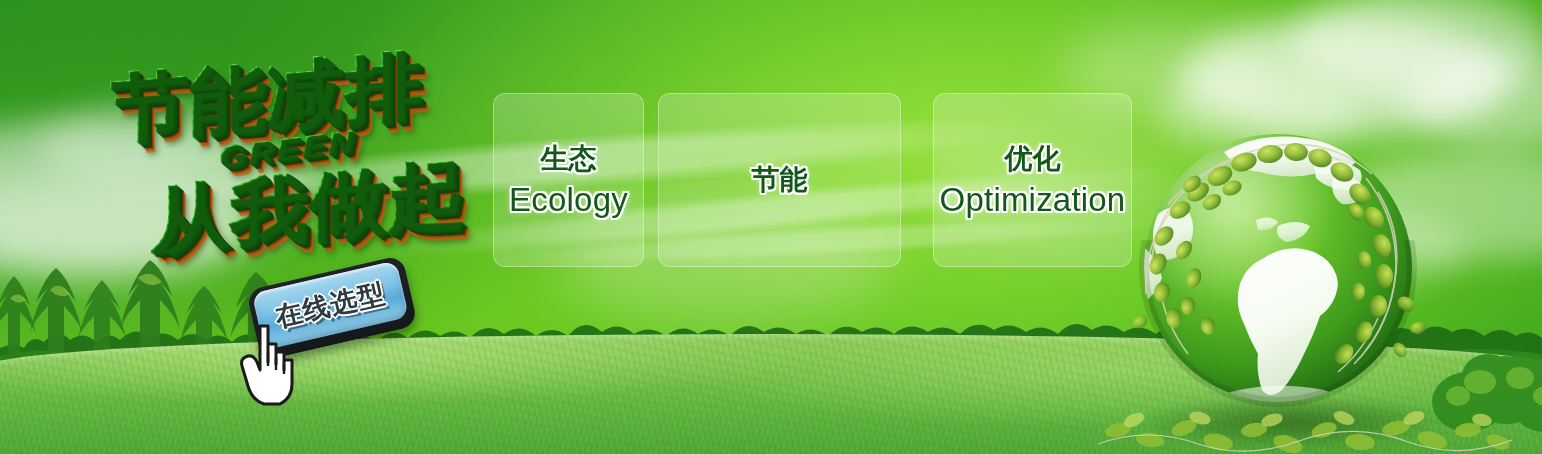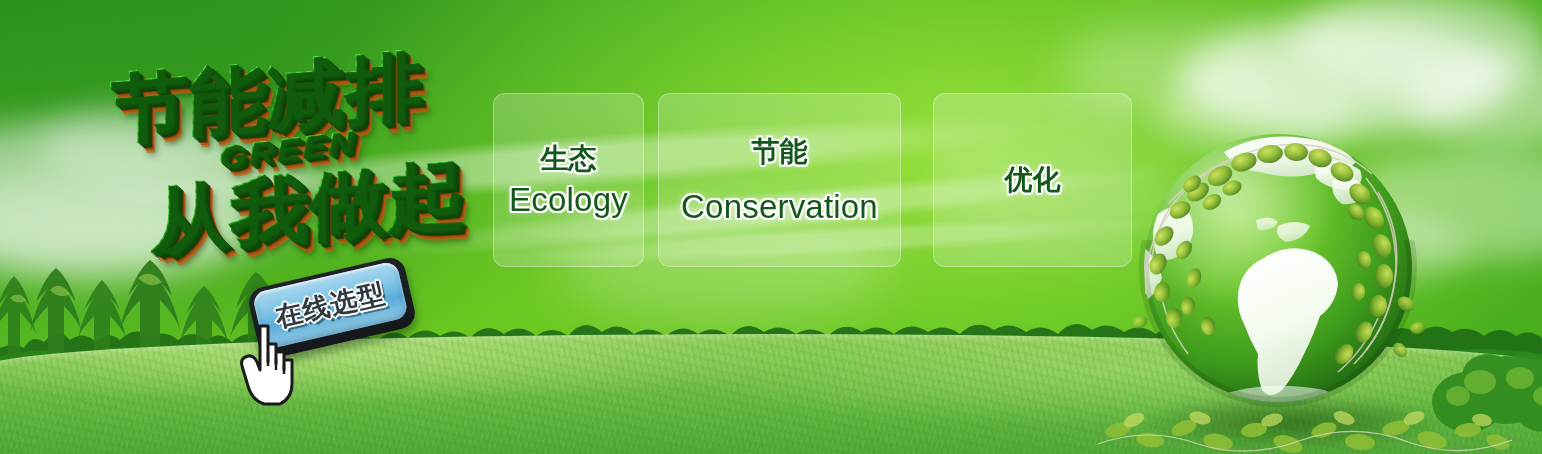--- a/index.html
+++ b/index.html
@@ -444,21 +444,21 @@
     </svg>
   </div>
 
   <div class="cards">
     <div class="card" id="card-0">
       <div class="cn">生态</div>
       <div class="en">Ecology</div>
     </div>
     <div class="card" id="card-1">
       <div class="cn">节能</div>
-      <div class="en">Conservation</div>
     </div>
     <div class="card" id="card-2">
       <div class="cn">优化</div>
+      <div class="en">Optimization</div>
     </div>
   </div>
 
 
 </div>
 
 </body></html>

